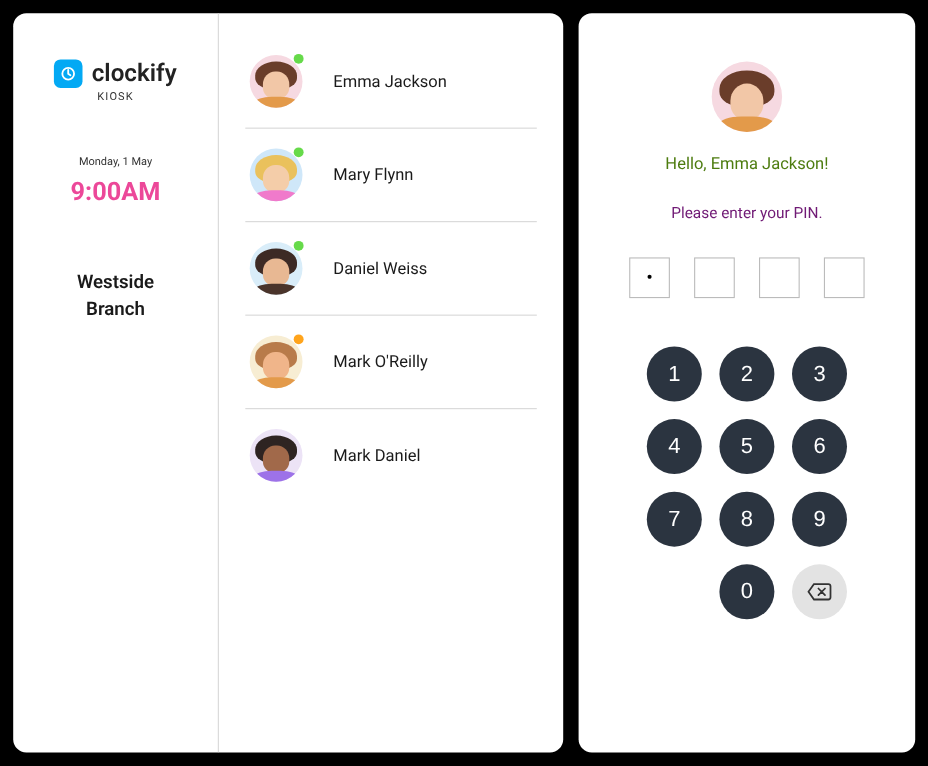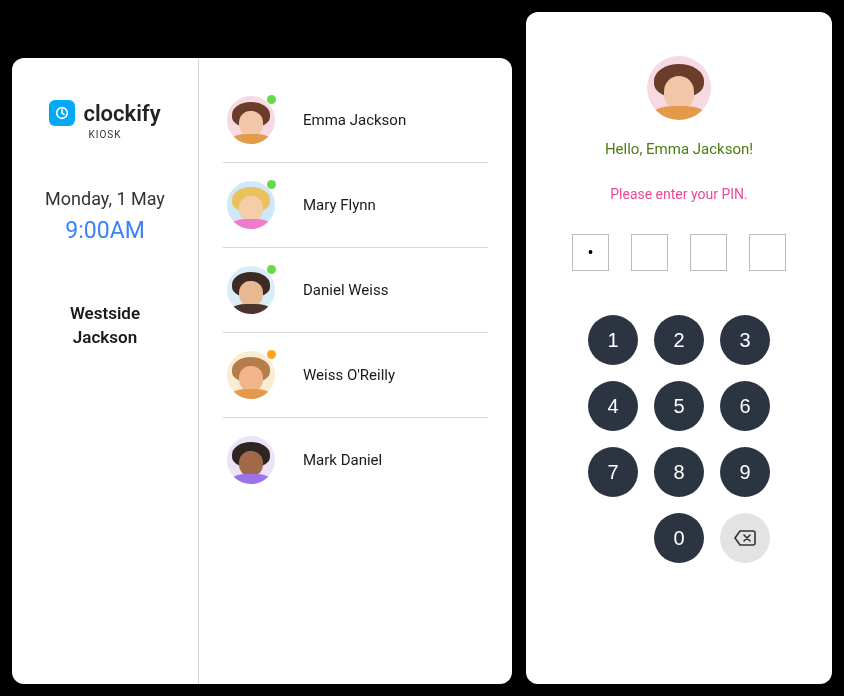--- a/index.html
+++ b/index.html
@@ -14,21 +14,20 @@
     }
     .card {
       background: #fff;
       border-radius: 12px;
       overflow: hidden;
     }
     
     .left-card {
       flex: 1;
       display: flex;
-      margin-top: 46px;
     }
     .sidebar {
       width: 187px;
       border-right: 1px solid #d7d7d7;
       display: flex;
       flex-direction: column;
       align-items: center;
       padding: 42px 18px 0;
     }
     .logo-row {
@@ -51,28 +50,28 @@
       font-weight: 600;
       color: #222;
     }
     .logo-sub {
       font-size: 10px;
       letter-spacing: 1px;
       color: #333;
       margin-bottom: 48px;
     }
     .date {
-      font-size: 18px;
+      font-size: 10px;
       color: #333;
       margin-bottom: 8px;
     }
     .time {
       font-size: 23px;
-      font-weight: 400;
-      color: #3b82f6;
+      font-weight: 700;
+      color: #ec4899;
       margin-bottom: 58px;
     }
     .branch {
       font-size: 17px;
       font-weight: 600;
       color: #1a1a1a;
       text-align: center;
       line-height: 1.4;
     }
     .user-list {
@@ -135,21 +134,21 @@
       overflow: hidden;
       margin-bottom: 20px;
     }
     .greeting {
       font-size: 15px;
       color: #4d7c0f;
       margin-bottom: 28px;
     }
     .instruction {
       font-size: 14px;
-      color: #ec4899;
+      color: #701a75;
       margin-bottom: 32px;
     }
     .pin-boxes {
       display: flex;
       gap: 22px;
       margin-bottom: 44px;
     }
     .pin-box {
       width: 37px;
       height: 37px;
@@ -226,21 +225,21 @@
           <circle cx="12" cy="12" r="8" stroke="#fff" stroke-width="2.5"></circle>
           <path d="M12 7v5l3 2" stroke="#fff" stroke-width="2.5" stroke-linecap="round"></path>
         </svg>
       </span>
       <span class="logo-text">clockify</span>
     </div>
     <div class="logo-sub">KIOSK</div>
     <div class="date">Monday, 1 May</div>
     <div class="time">9:00AM</div>
     <div class="branch" style="white-space:pre-line;">Westside
-Jackson</div>
+Branch</div>
   </div>
 
   <div class="user-list" id="user-list">
       <div class="user-row">
         <div class="avatar-wrap">
           <div class="avatar" style="background: rgb(246, 217, 225);">
             <div class="face">
               <div class="hair" style="background:#6a3d2a"></div>
               <div class="skin" style="background:#f2c7a7"></div>
               <div class="body" style="background:#e39a4a"></div>
@@ -280,21 +279,21 @@
         <div class="avatar-wrap">
           <div class="avatar" style="background: rgb(247, 237, 211);">
             <div class="face">
               <div class="hair" style="background:#b87b4a"></div>
               <div class="skin" style="background:#f0b58a"></div>
               <div class="body" style="background:#e39a4a"></div>
             </div>
           </div>
           <div class="status-dot" style="background: rgb(255, 164, 28);"></div>
         </div>
-        <div class="user-name">Weiss O'Reilly</div>
+        <div class="user-name">Mark O'Reilly</div>
       </div>
       <div class="user-row">
         <div class="avatar-wrap">
           <div class="avatar" style="background: rgb(236, 227, 246);">
             <div class="face">
               <div class="hair" style="background:#2e2422"></div>
               <div class="skin" style="background:#a1694a"></div>
               <div class="body" style="background:#9d72e8"></div>
             </div>
           </div>

